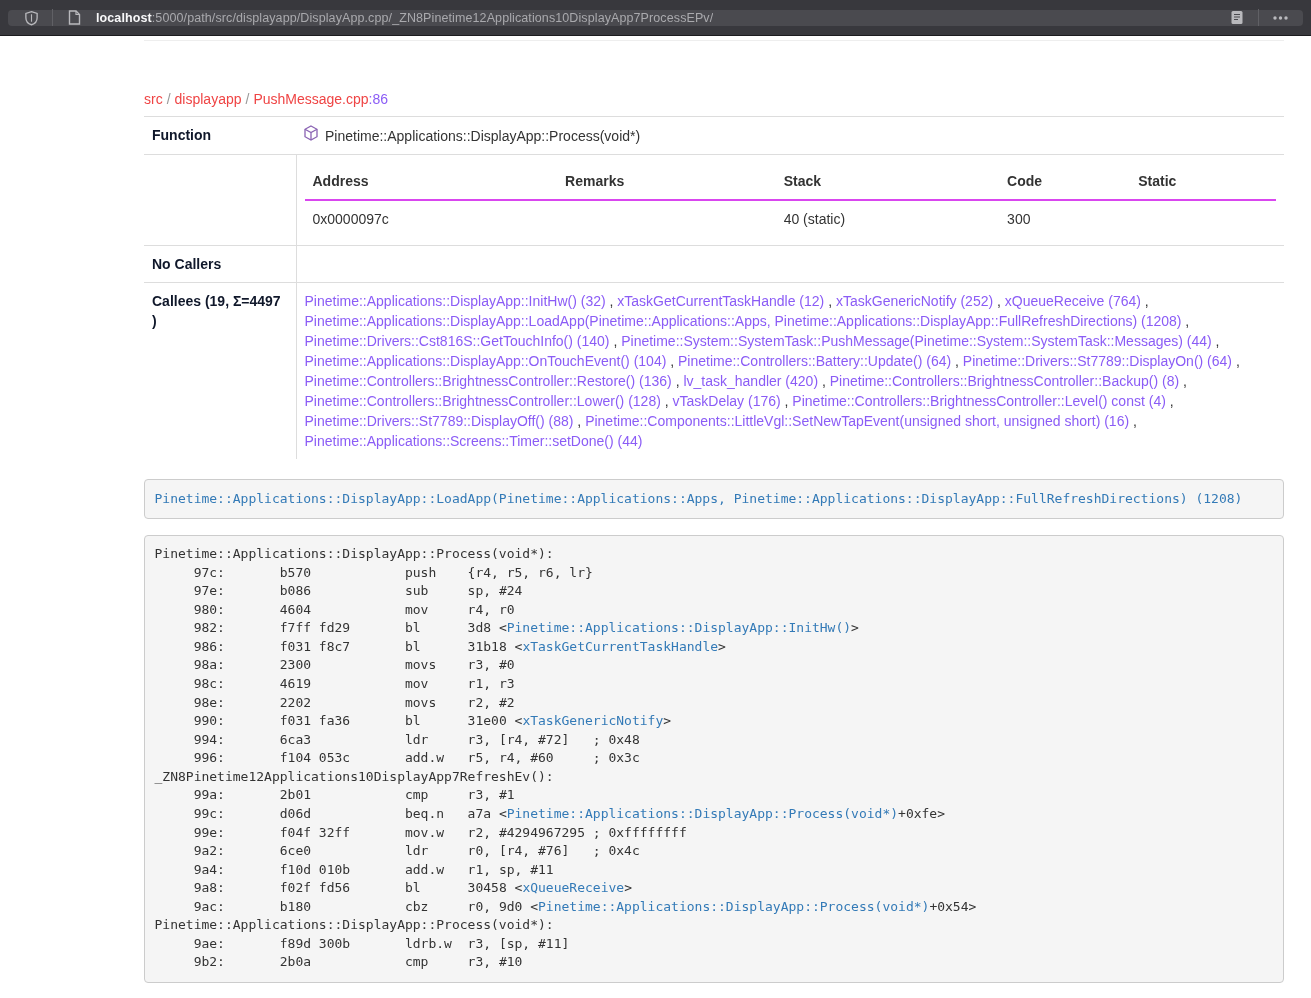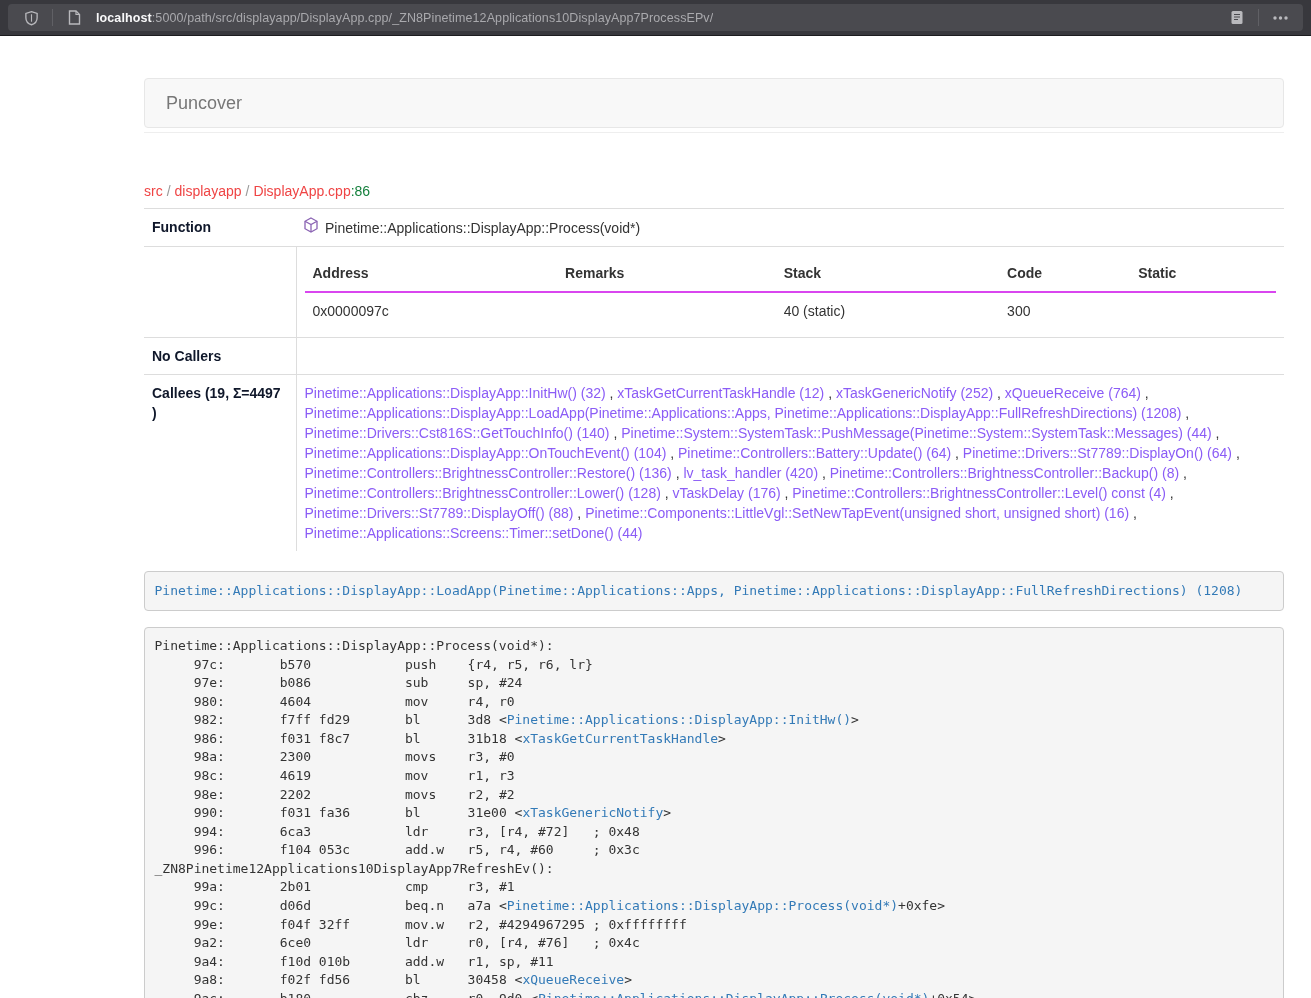--- a/index.html
+++ b/index.html
@@ -5,21 +5,21 @@
   * { margin: 0; padding: 0; box-sizing: border-box; }
   html, body { width: 1311px; height: 998px; overflow: hidden; background: #fff; }
   body { font-family: "Liberation Sans", sans-serif; font-size: 14px; color: #333; }
 
   
   .chrome {
     height: 36px; background: #38383d; border-bottom: 1px solid #1c1c1f;
     display: flex; align-items: center; padding: 0 8px;
   }
   .urlbar {
-    flex: 1; height: 27px; background: #4a4a4f; border-radius: 4px;
+    flex: 1; height: 16px; background: #4a4a4f; border-radius: 4px;
     display: flex; align-items: center; padding: 0 10px;
   }
   .urlbar .sep { width: 1px; height: 17px; background: #606065; margin: 0 8px; }
   .urlbar svg { display: block; }
   .url-text { margin-left: 9px; font-size: 12.5px; letter-spacing: .1px; white-space: nowrap; overflow: hidden; }
   .url-host { color: #f9f9fa; font-weight: bold; }
   .url-rest { color: #a9a9ad; }
   .url-spacer { flex: 1; }
   .chrome-btn { display: flex; align-items: center; justify-content: center; width: 26px; height: 26px; cursor: pointer; }
 
@@ -33,21 +33,21 @@
   }
   .navbar-brand {
     display: inline-block; padding: 0 15px; margin-left: 6px; line-height: 48px;
     font-size: 18px; color: #777; text-decoration: none;
   }
   hr.page-rule { border: none; border-top: 1px solid #eee; margin-top: 4px; }
 
   .breadcrumb { margin-top: 48px; margin-bottom: 7px; font-size: 14px; line-height: 20px; }
   .breadcrumb a { color: #ef4444; text-decoration: none; }
   .breadcrumb .bc-sep { color: #999; padding: 0 4px; }
-  .breadcrumb .bc-suffix { color: #15803d; }
+  .breadcrumb .bc-suffix { color: #8b5cf6; }
 
   table.main { width: 100%; border-collapse: collapse; }
   table.main > tbody > tr > th,
   table.main > tbody > tr > td {
     border-top: 1px solid #ddd; padding: 8px; text-align: left;
     vertical-align: top; font-size: 14px; line-height: 20px;
   }
   table.main > tbody > tr > th { width: 152px; font-weight: bold; color: #0f172a; }
   td.bordered-left { border-left: 1px solid #ddd; }
 
@@ -109,26 +109,23 @@
         <circle cx="7.5" cy="2" r="1.7" fill="#b9b9bd"></circle>
         <circle cx="13" cy="2" r="1.7" fill="#b9b9bd"></circle>
       </svg>
     </span>
   </div>
 </div>
 
 <div class="page">
   <div class="container">
 
-    <nav class="navbar">
-      <a href="#" class="navbar-brand">Puncover</a>
-    </nav>
     <hr class="page-rule">
 
-    <p class="breadcrumb" id="breadcrumb"><a href="#">src</a><span class="bc-sep">/</span><a href="#">displayapp</a><span class="bc-sep">/</span><a href="#">DisplayApp.cpp</a><span class="bc-suffix">:86</span></p>
+    <p class="breadcrumb" id="breadcrumb"><a href="#">src</a><span class="bc-sep">/</span><a href="#">displayapp</a><span class="bc-sep">/</span><a href="#">PushMessage.cpp</a><span class="bc-suffix">:86</span></p>
 
     <table class="main">
       <tbody>
         <tr>
           <th>Function</th>
           <td>
             <span class="func-name">
               <span>
                 <svg width="14" height="16" viewBox="0 0 14 16">
                   <path d="M7 1 L13 4.3 V11.7 L7 15 L1 11.7 V4.3 Z" fill="none" stroke="#8a63b3" stroke-width="1.3"></path>

